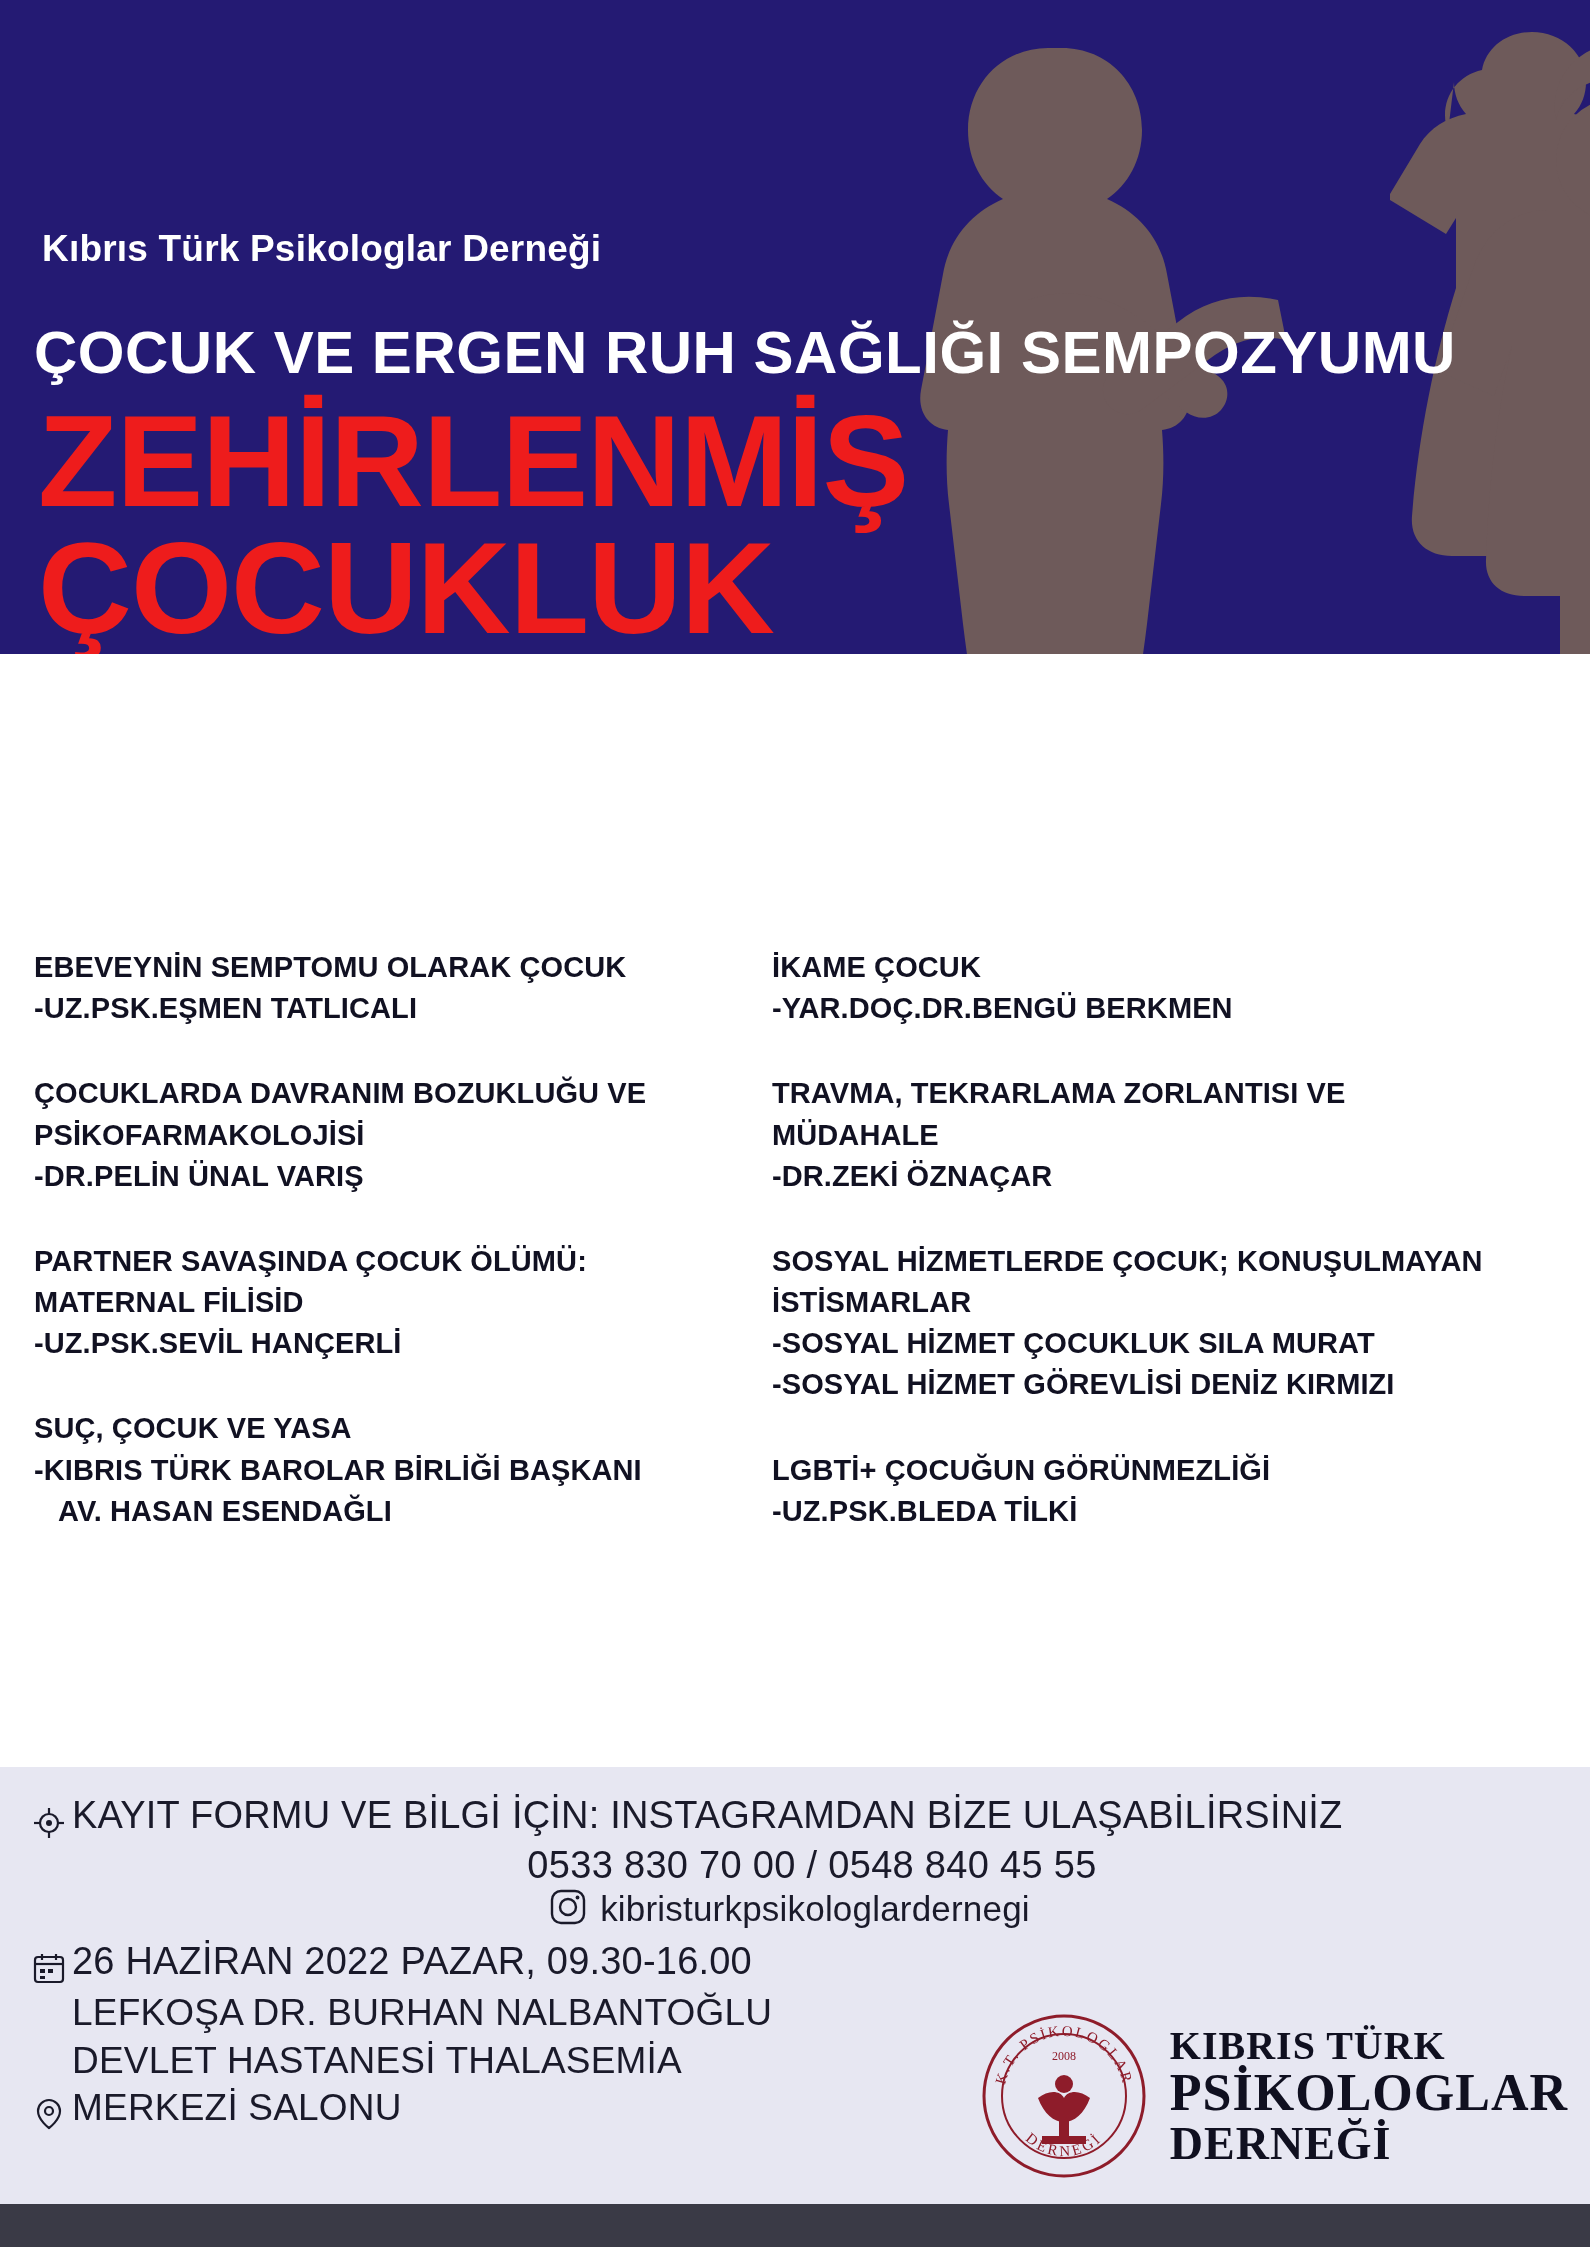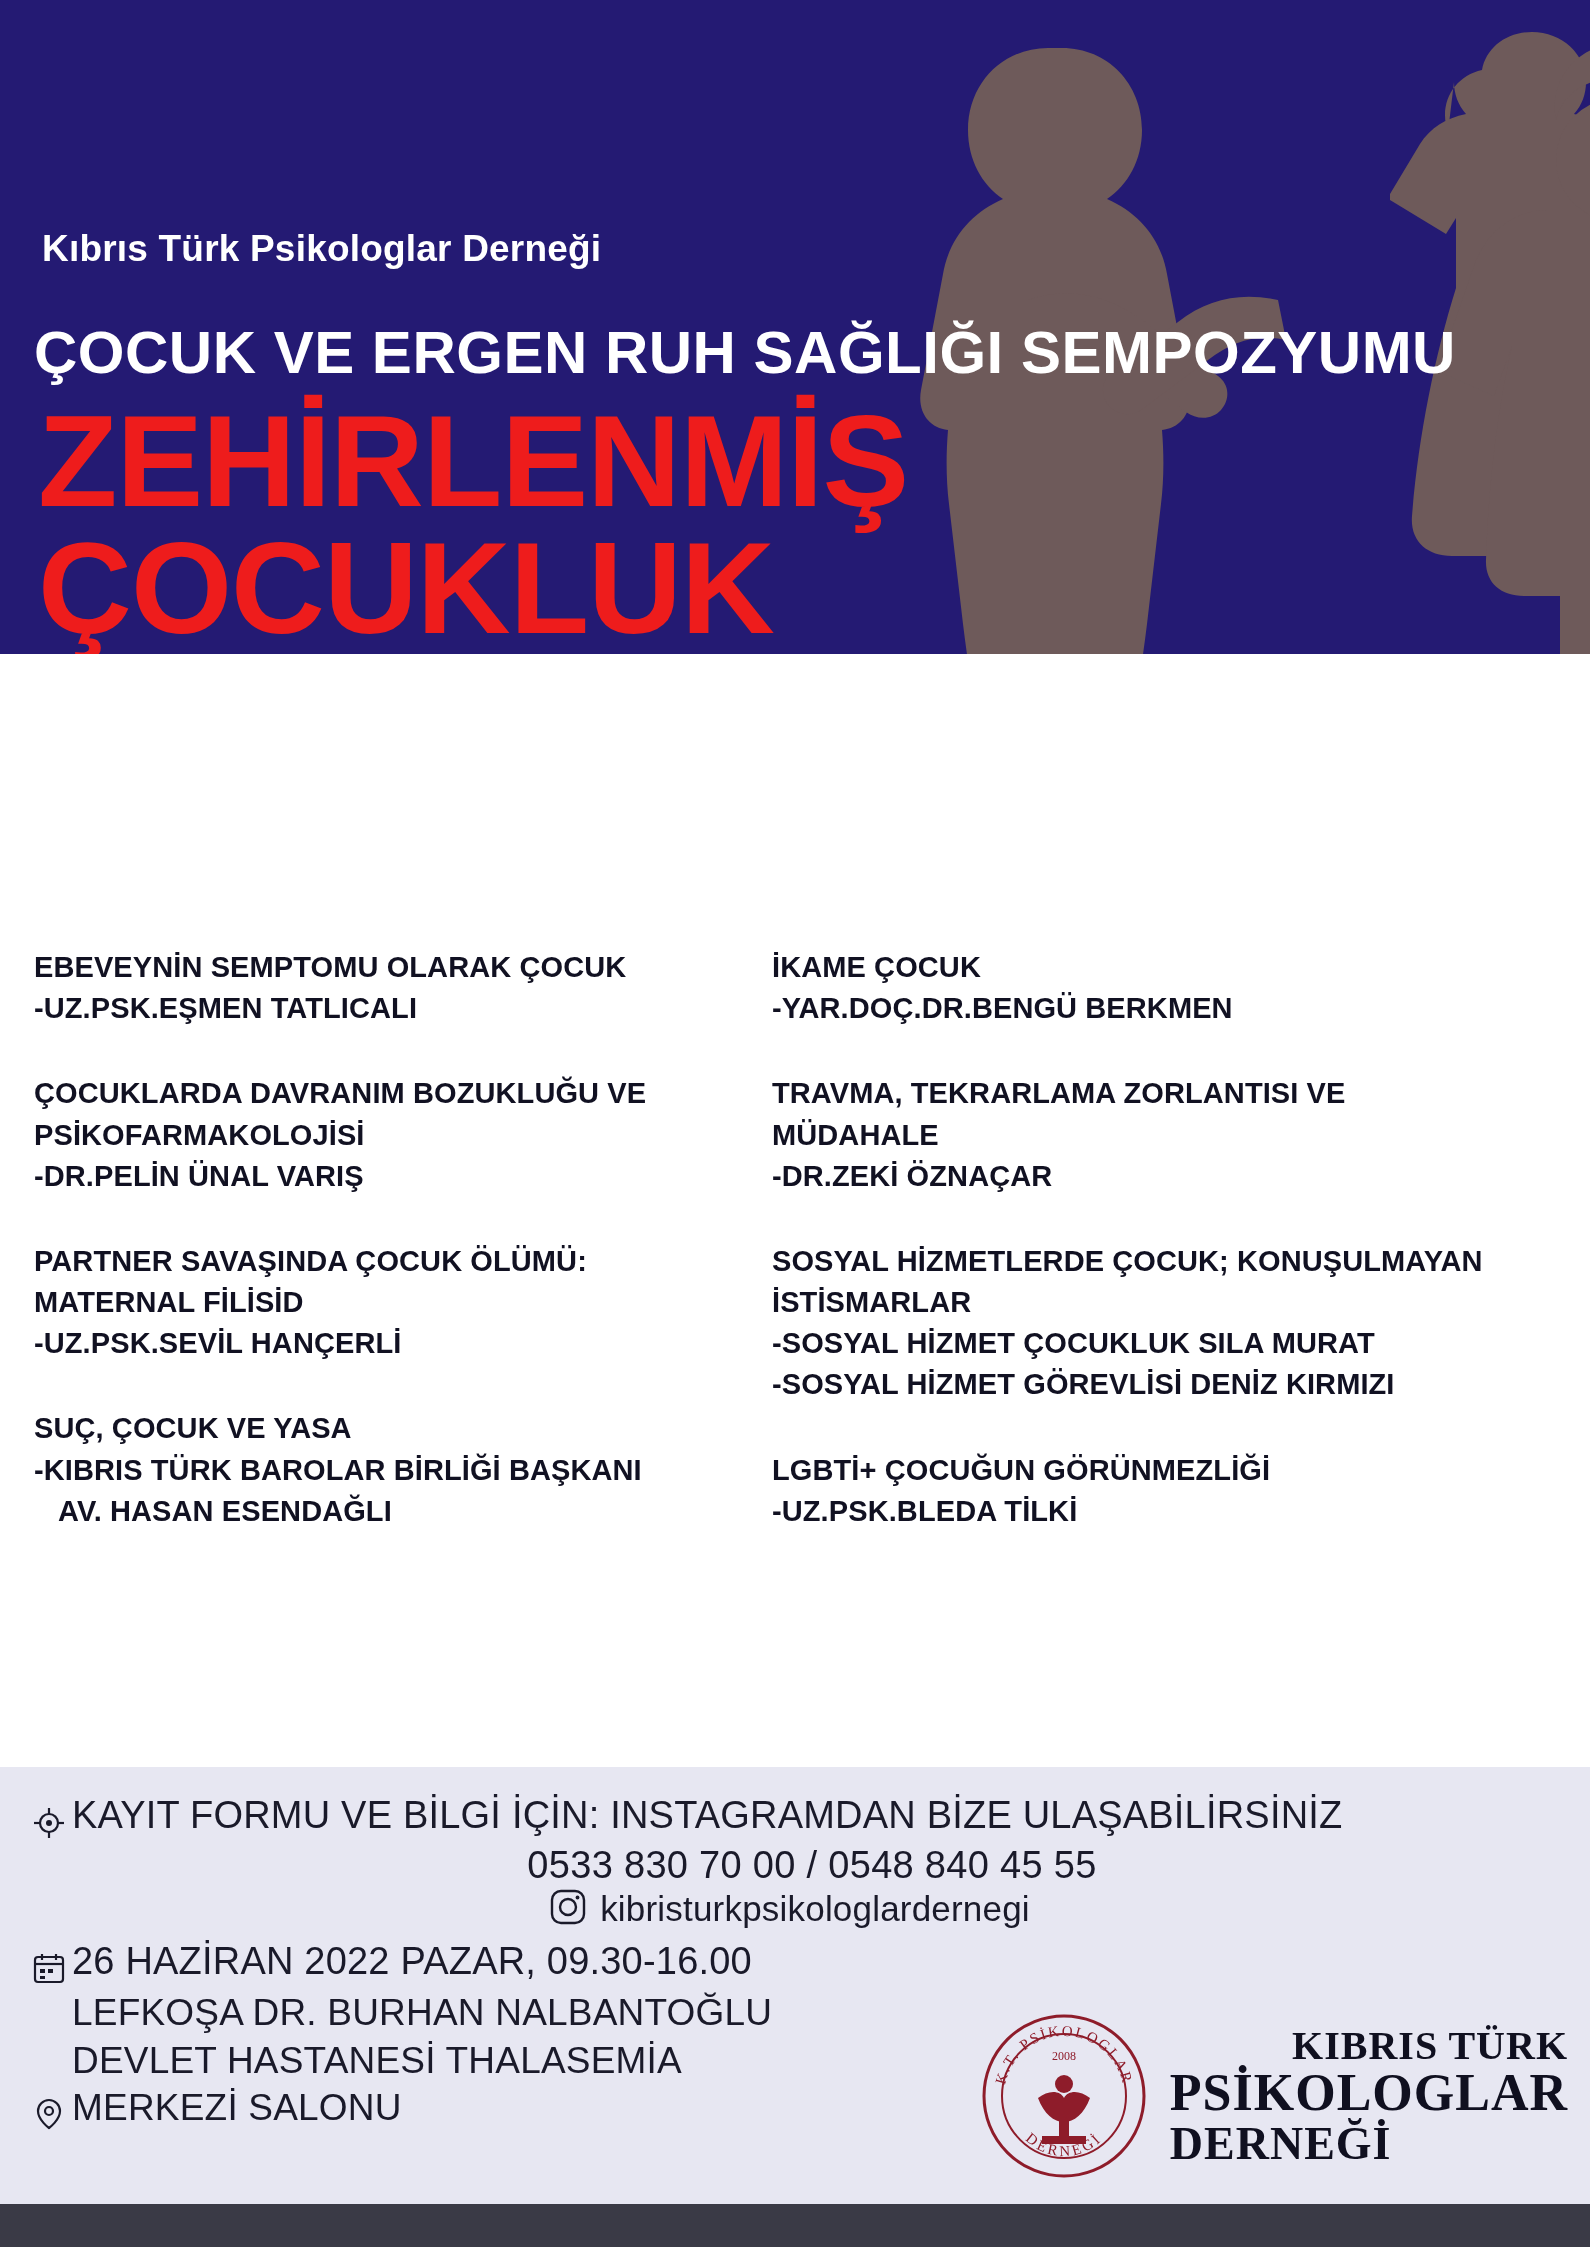--- a/index.html
+++ b/index.html
@@ -178,21 +178,21 @@
     bottom: 24px;
     display: flex;
     align-items: center;
     gap: 22px;
   }
   .logo-text {
     font-family: "Liberation Serif", serif;
     color: #101020;
     line-height: 1.03;
   }
-  .logo-text .l1 { font-size: 40px; font-weight: bold; letter-spacing: 1px; text-align: right;}
+  .logo-text .l1 { font-size: 40px; font-weight: bold; letter-spacing: 1px;}
   .logo-text .l2 { font-size: 52px; font-weight: bold; letter-spacing: 1px;}
   .logo-text .l3 { font-size: 46px; font-weight: bold; letter-spacing: 1px;}
 
   .bottom-bar {
     position: absolute;
     left: 0;
     top: 2204px;
     width: 1590px;
     height: 43px;
     background: #3a3a46;

